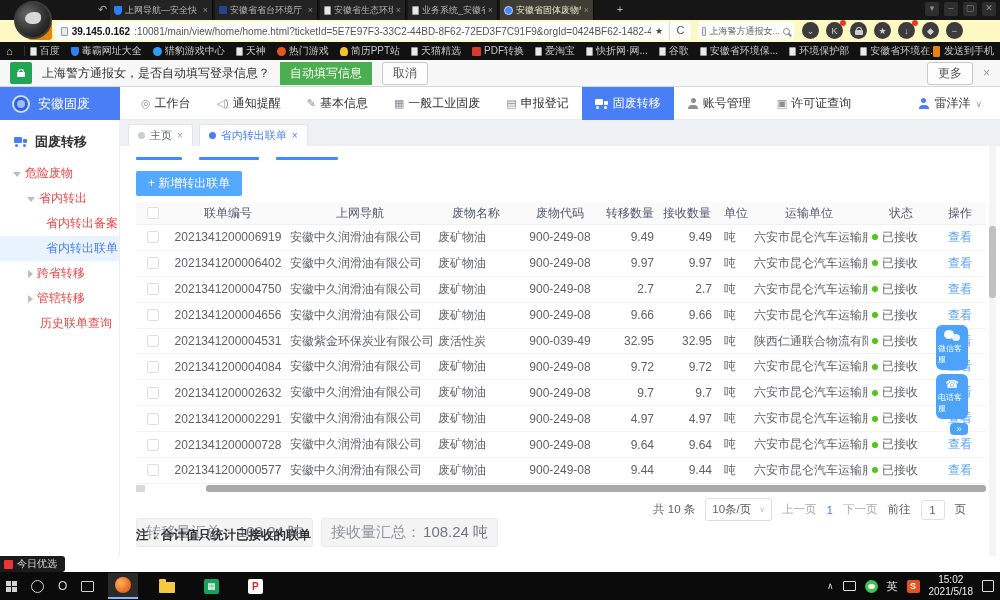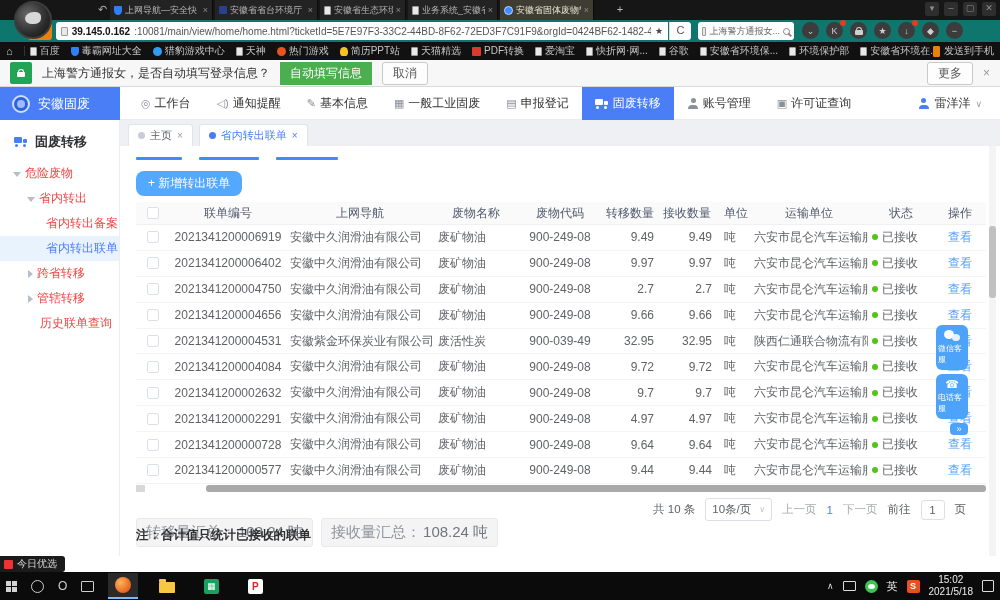--- a/index.html
+++ b/index.html
@@ -3,21 +3,21 @@
 <meta charset="utf-8">
 <style>
   *{margin:0;padding:0;box-sizing:border-box;}
   html,body{background:#000;}
   body{font-family:"Liberation Sans","DejaVu Sans",sans-serif;}
   .screen{position:relative;width:1000px;height:600px;background:#fff;overflow:hidden;}
   i{font-style:normal;}
 
   
   .tabs-row{position:absolute;top:0;left:0;width:1000px;height:20px;background:#161616;}
-  .addr-row{position:absolute;top:20px;left:0;width:1000px;height:22px;background:#0f766e;}
+  .addr-row{position:absolute;top:20px;left:0;width:1000px;height:22px;background:#fef9c3;}
   .bm-row{position:absolute;top:42px;left:0;width:1000px;height:18px;background:#111;display:flex;align-items:center;padding:0 6px;color:#c8c8c8;font-size:10px;}
   .logo-circle{position:absolute;top:1px;left:14px;width:38px;height:38px;border-radius:50%;background:radial-gradient(circle at 35% 35%,#6a6a6a,#2b2b2b 60%,#111);border:2px solid #3d3d3d;z-index:5;}
   .logo-circle::after{content:"";position:absolute;left:9px;top:9px;width:16px;height:12px;background:#d8d8d8;border-radius:60% 40% 50% 50%;}
   .back-curve{position:absolute;top:3px;left:98px;color:#aaa;font-size:11px;}
   .btab{position:absolute;top:0;height:20px;display:flex;align-items:center;gap:3px;padding:0 4px;font-size:9px;color:#b5b5b5;background:#232323;border-right:1px solid #0c0c0c;overflow:hidden;white-space:nowrap;}
   .btab.active{background:#3e3c33;color:#e9e4cf;}
   .bt-t{overflow:hidden;max-width:72px;}
   .bt-x{color:#888;margin-left:auto;}
   .bt-ico{flex:0 0 auto;display:inline-block;}
   .ico-shield{width:8px;height:9px;background:#2f7ff6;border-radius:1px 1px 50% 50%;}
@@ -104,21 +104,21 @@
   .sb-item.ind3{padding-left:46px;}
   .sb-item.active{background:#e8f3fe;color:#4a7ef7;}
   .caret{width:0;height:0;position:absolute;}
   .cd{border-left:4px solid transparent;border-right:4px solid transparent;border-top:5px solid #b9bdc6;margin-left:-13px;left:auto;position:relative;top:1px;}
   .cr{border-top:4px solid transparent;border-bottom:4px solid transparent;border-left:5px solid #b9bdc6;margin-left:-12px;position:relative;}
 
   
   .content{position:absolute;top:146px;left:120px;width:868px;height:410px;background:#fff;}
   .strips{position:absolute;top:11px;left:16px;display:flex;gap:17px;}
   .strips span{height:3px;background:#3f8cff;border-radius:1px;display:inline-block;}
-  .add-btn{position:absolute;top:25px;left:16px;height:25px;background:#53a8ff;color:#fff;font-size:12px;border-radius:8px;display:flex;align-items:center;padding:0 12px;cursor:pointer;}
+  .add-btn{position:absolute;top:25px;left:16px;height:25px;background:#53a8ff;color:#fff;font-size:12px;border-radius:2px;display:flex;align-items:center;padding:0 12px;cursor:pointer;}
   .table{position:absolute;top:56px;left:16px;width:850px;font-size:12px;color:#606266;}
   .thead{display:flex;background:#fafafa;height:23px;align-items:center;color:#515a6e;border-bottom:1px solid #f0f0f0;}
   .trow{display:flex;height:25.9px;align-items:center;border-bottom:1px solid #f3f4f6;background:#fff;}
   .cell{overflow:hidden;white-space:nowrap;padding:0 4px;}
   .c-check{width:34px;display:flex;justify-content:center;}
   .c-id{width:116px;text-align:center;}
   .c-recv{width:148px;}
   .c-waste{width:84px;}
   .c-code{width:84px;text-align:center;}
   .c-qty{width:56px;text-align:right;}

